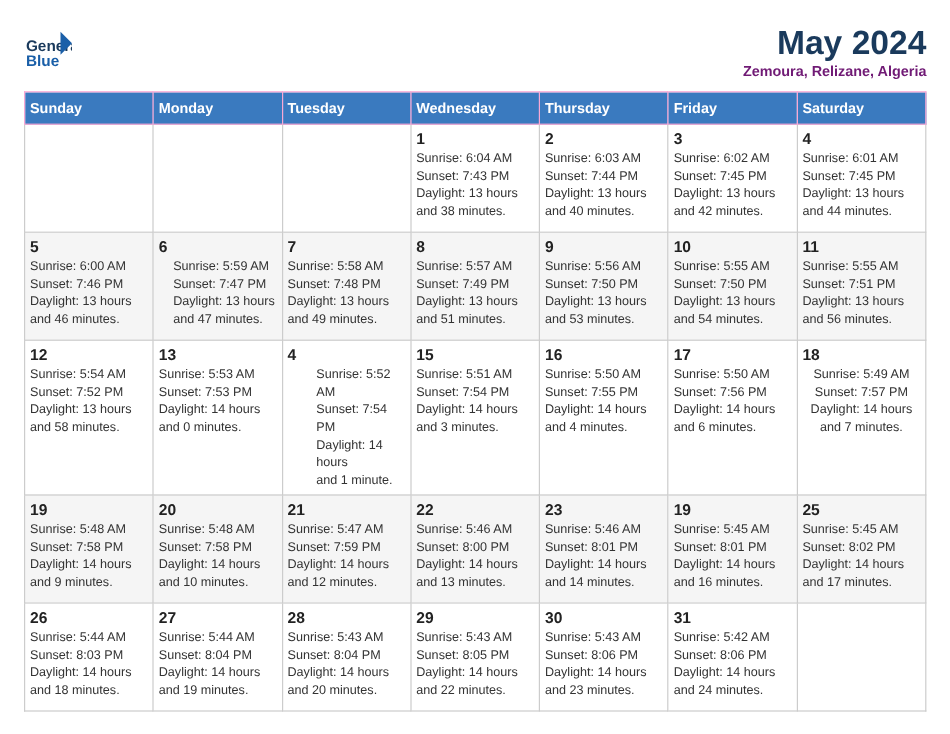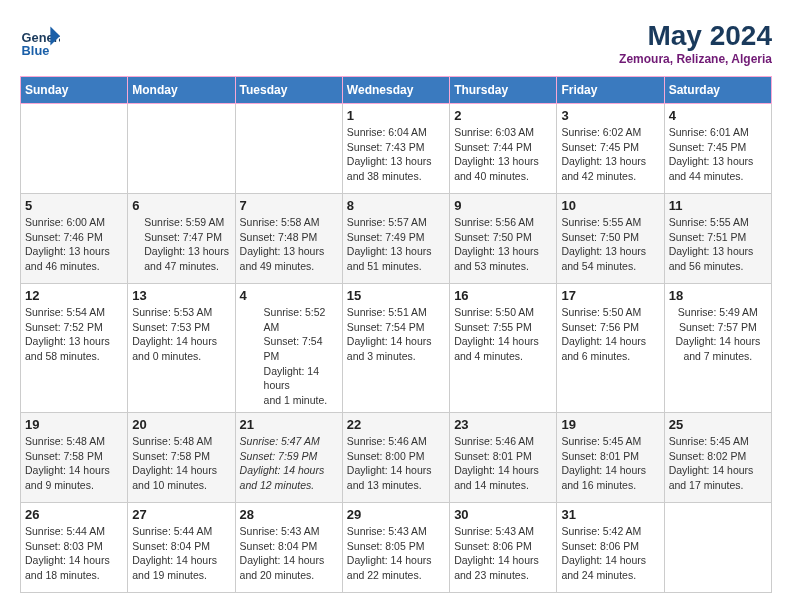--- a/index.html
+++ b/index.html
@@ -255,21 +255,21 @@
         </td>
         <td>
           <div class="day-number">20</div>
           <div class="day-info" style="white-space: pre-line;">Sunrise: 5:48 AM
 Sunset: 7:58 PM
 Daylight: 14 hours
 and 10 minutes.</div>
         </td>
         <td>
           <div class="day-number">21</div>
-          <div class="day-info" style="white-space: pre-line; font-style: italic;">Sunrise: 5:47 AM
+          <div class="day-info" style="white-space: pre-line;">Sunrise: 5:47 AM
 Sunset: 7:59 PM
 Daylight: 14 hours
 and 12 minutes.</div>
         </td>
         <td>
           <div class="day-number">22</div>
           <div class="day-info" style="white-space: pre-line;">Sunrise: 5:46 AM
 Sunset: 8:00 PM
 Daylight: 14 hours
 and 13 minutes.</div>

